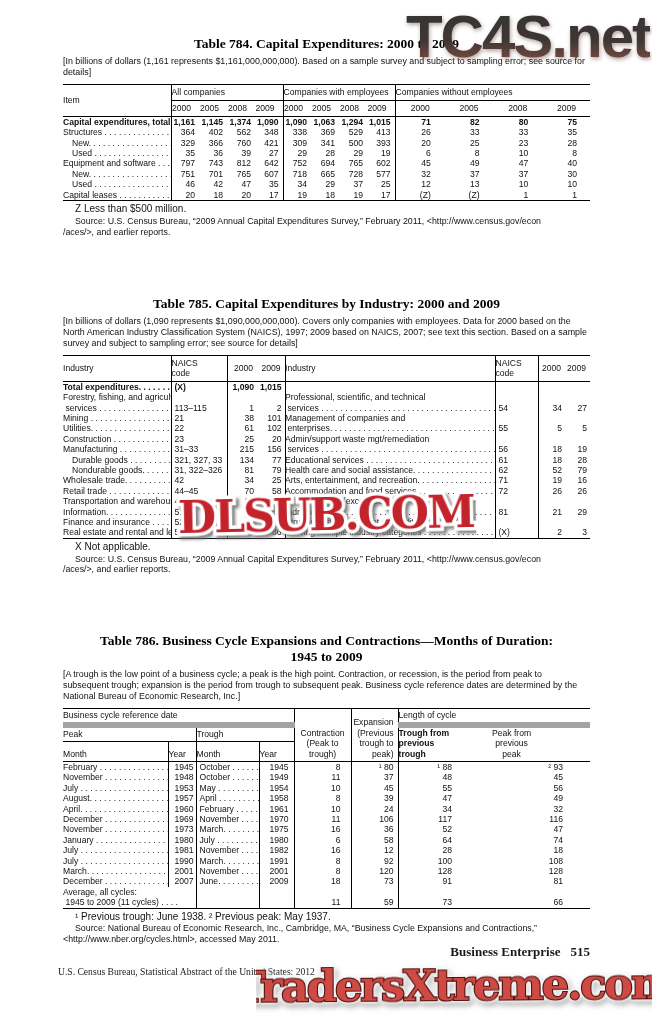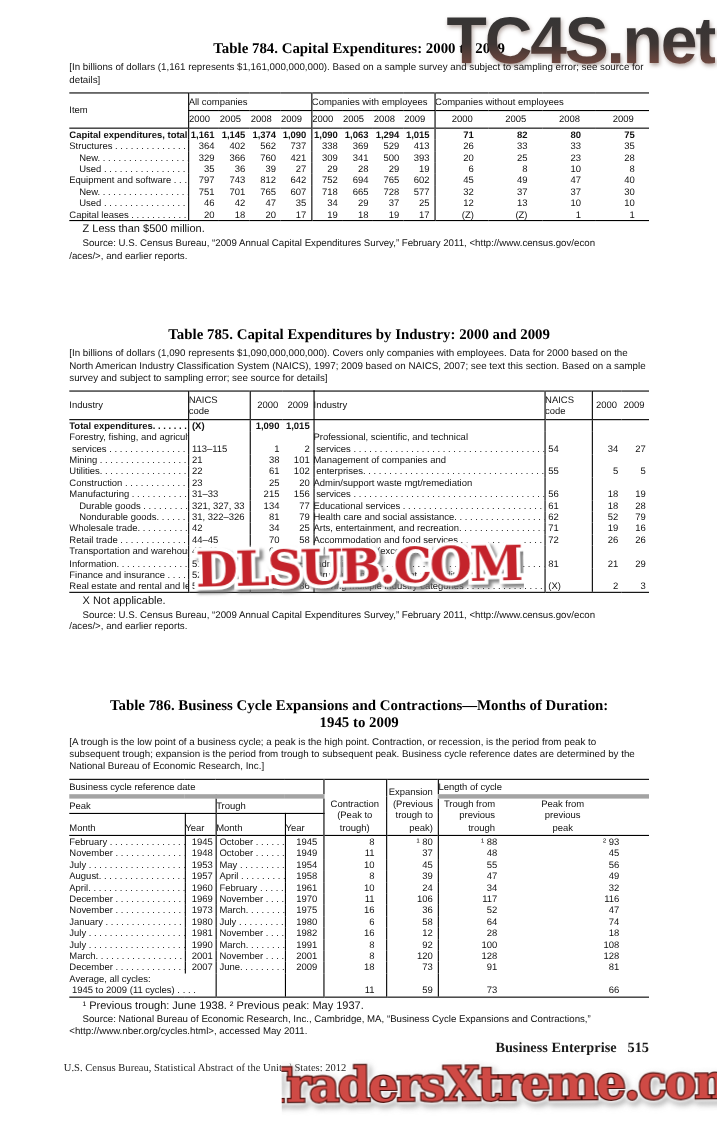--- a/index.html
+++ b/index.html
@@ -38,27 +38,27 @@
   .half th.yrh{text-align:right;padding-right:4px;}
   .half tbody tr:last-child td{border-bottom:1.4px solid #000;}
   .half td.code{white-space:pre;padding-left:3px;}
   .half td.num{padding-right:3px;}
   #t785L{width:222px;}
   #t785R{width:305px;}
   #t785L table{border-right:1px solid #000;}
 
   
   #t786 th{font-size:8.6px;}
-  #t786 thead th.g1{border-bottom:4px solid #a3a3a3;height:13px;}
+  #t786 thead th.g1{border-bottom:6px solid #a3a3a3;height:13px;}
   #t786 thead th.pk,#t786 thead th.tr2{border-bottom:1px solid #000;height:13px;}
   #t786 thead th.my{height:17px;vertical-align:bottom;padding-bottom:2px;}
   #t786 thead th.big{vertical-align:bottom;padding-bottom:2px;}
   #t786 thead th.ctr{text-align:center;}
   #t786 thead th.rgt{text-align:right;padding-right:4px;}
-  #t786 thead th.tfh{text-align:right;padding-right:10px;}
+  #t786 thead th.tfh{text-align:left;padding-right:10px;font-weight:bold;}
   #t786 thead th.pfh{text-align:center;padding-right:27px;}
   #t786 tbody tr:first-child td{border-top:1.4px solid #000;}
   #t786 tbody tr.avg td{border-bottom:1.4px solid #000;}
   #t786 td.py{padding-right:2px;}
   #t786 td.ty{padding-right:5px;}
   #t786 td.c{padding-right:10px;}
   #t786 td.e{padding-right:4px;}
   #t786 td.tf{padding-right:8px;}
   #t786 td.pf{padding-right:27px;}
 
@@ -128,21 +128,21 @@
           <td class="num g3 vl">71</td>
           <td class="num g3">82</td>
           <td class="num g3">80</td>
           <td class="num g3">75</td>
         </tr>
         <tr>
           <td class="lblc">Structures . . . . . . . . . . . . . . . . . . . . . . . . . . . . . . . . . .</td>
           <td class="num vl">364</td>
           <td class="num">402</td>
           <td class="num">562</td>
-          <td class="num">737</td>
+          <td class="num">348</td>
           <td class="num vl">338</td>
           <td class="num">369</td>
           <td class="num">529</td>
           <td class="num">413</td>
           <td class="num g3 vl">26</td>
           <td class="num g3">33</td>
           <td class="num g3">33</td>
           <td class="num g3">35</td>
         </tr>
         <tr class="i1">

